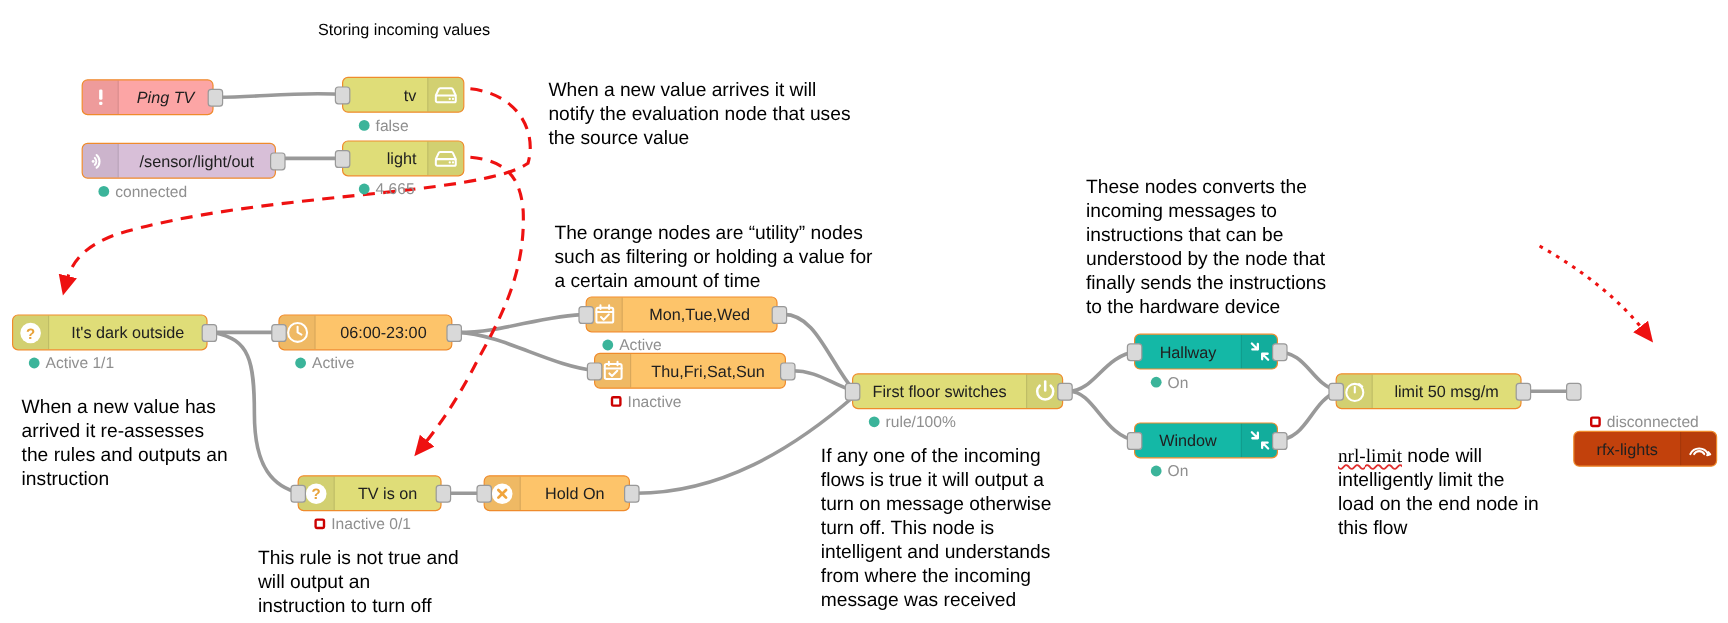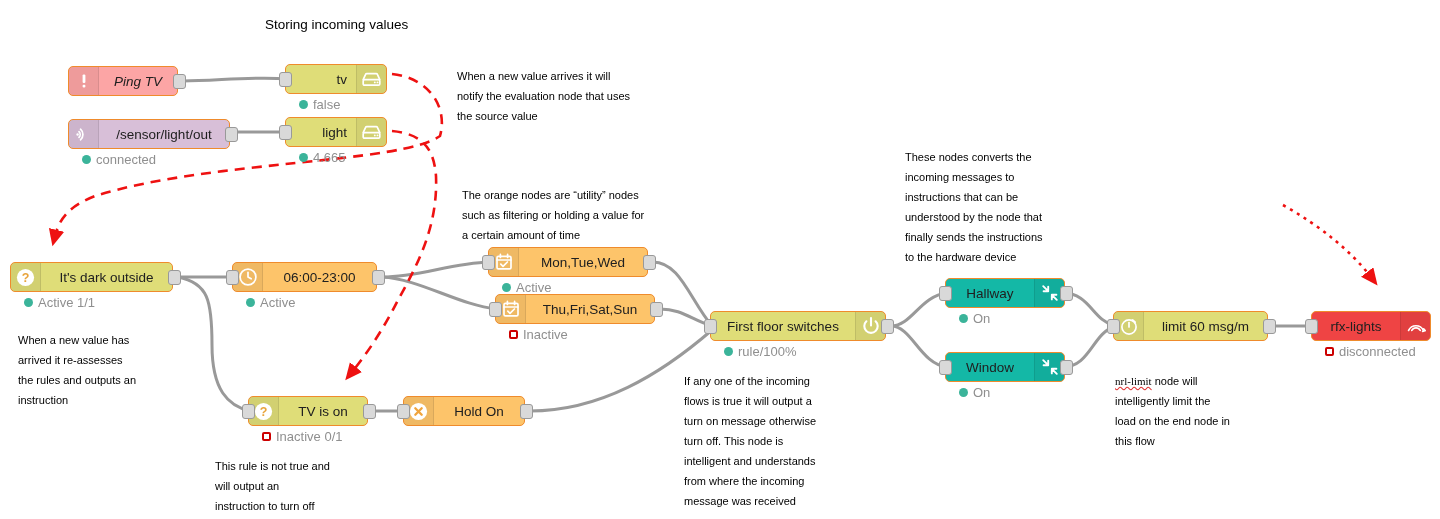--- a/index.html
+++ b/index.html
@@ -62,21 +62,21 @@
   }
   .node .lbl.right { justify-content: flex-end; }
   .node .lbl.center{ justify-content: center; }
 
   
   .c-yellow  { background: #dfdd78; }
   .c-orange  { background: #fdc46a; }
   .c-cream   { background: #fca5a5; }
   .c-purple  { background: #d8bfd8; }
   .c-blue    { background: #14b8a6; }
-  .c-tan     { background: #ef4444; }
+  .c-tan     { background: #c2410c; margin-top: 48px; }
 
   .italic { font-style: italic; }
 
   
   .port {
     position: absolute;
     width: 11px;
     height: 13px;
     background: #d9d9d9;
     border: 1px solid #999999;
@@ -106,21 +106,21 @@
     box-sizing: border-box;
     border: 2.5px solid #cc0000;
     border-radius: 2px;
     background: #ffffff;
     flex: 0 0 9px;
   }
 
   
   .note {
     position: absolute;
-    font-size: 11px;
+    font-size: 16px;
     line-height: 20px;
     color: #000000;
     white-space: pre-line;
     z-index: 4;
   }
   .note.title { font-size: 13.5px; }
   .spell {
     text-decoration: underline wavy #e03030;
     text-decoration-skip-ink: none;
     font-family: Liberation Serif, serif;
@@ -416,21 +416,21 @@
         <span>On</span>
       </div>
       <div class="node c-yellow" style="left: 1113px; top: 311px; width: 155px;">
         <div class="ico">
           <svg width="20" height="20" viewBox="0 0 20 20">
             <circle cx="10" cy="11" r="7.1" stroke="#ffffff" fill="none" stroke-width="1.7" stroke-linecap="round" stroke-linejoin="round"></circle>
             <path d="M10,6.6 L10,11" stroke="#ffffff" fill="none" stroke-width="1.7" stroke-linecap="round" stroke-linejoin="round"></path>
             <path d="M13.6,4 L16.2,6.2" stroke="#ffffff" fill="none" stroke-width="1.7" stroke-linecap="round" stroke-linejoin="round"></path>
           </svg>
         </div>
-        <div class="lbl center">limit 60 msg/m</div>
+        <div class="lbl center">limit 50 msg/m</div>
       </div>
       <div class="port" style="left: 1107px; top: 319px;"></div>
       <div class="port" style="left: 1263px; top: 319px;"></div>
       <div class="node c-tan" style="left: 1311px; top: 311px; width: 120px;">
         <div class="lbl center">rfx-lights</div>
         <div class="ico right">
           <svg width="22" height="19" viewBox="0 0 22 19">
             <path d="M3.6,13.4 A8.2,8.2 0 0 1 18.4,13.4" stroke="#ffffff" fill="none" stroke-width="1.7" stroke-linecap="round" stroke-linejoin="round"></path>
             <path d="M6.8,13.4 A4.8,4.8 0 0 1 15.2,13.4" stroke="#ffffff" fill="none" stroke-width="1.7" stroke-linecap="round" stroke-linejoin="round"></path>
             <path d="M18.6,11.8 L20.2,13.6 M19.2,14 L17.6,14.4" stroke="#ffffff" fill="none" stroke-width="1.7" stroke-linecap="round" stroke-linejoin="round"></path>

